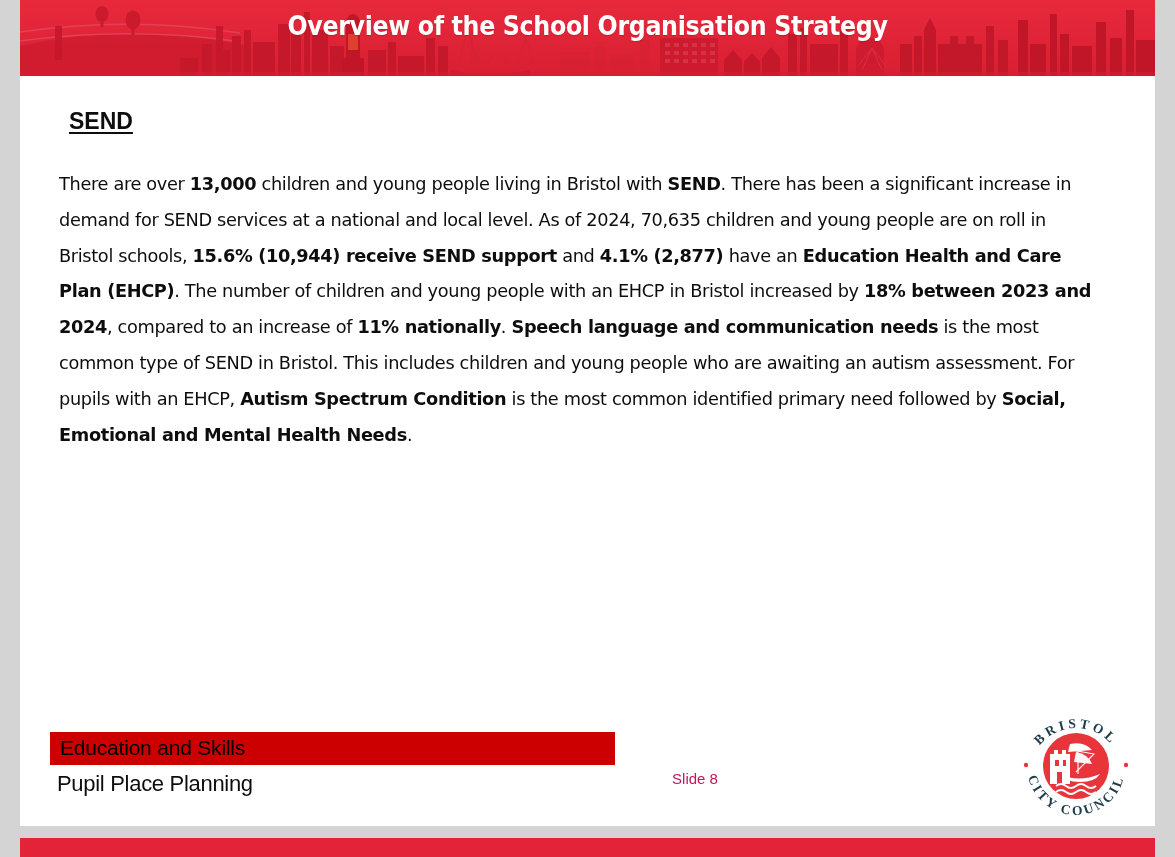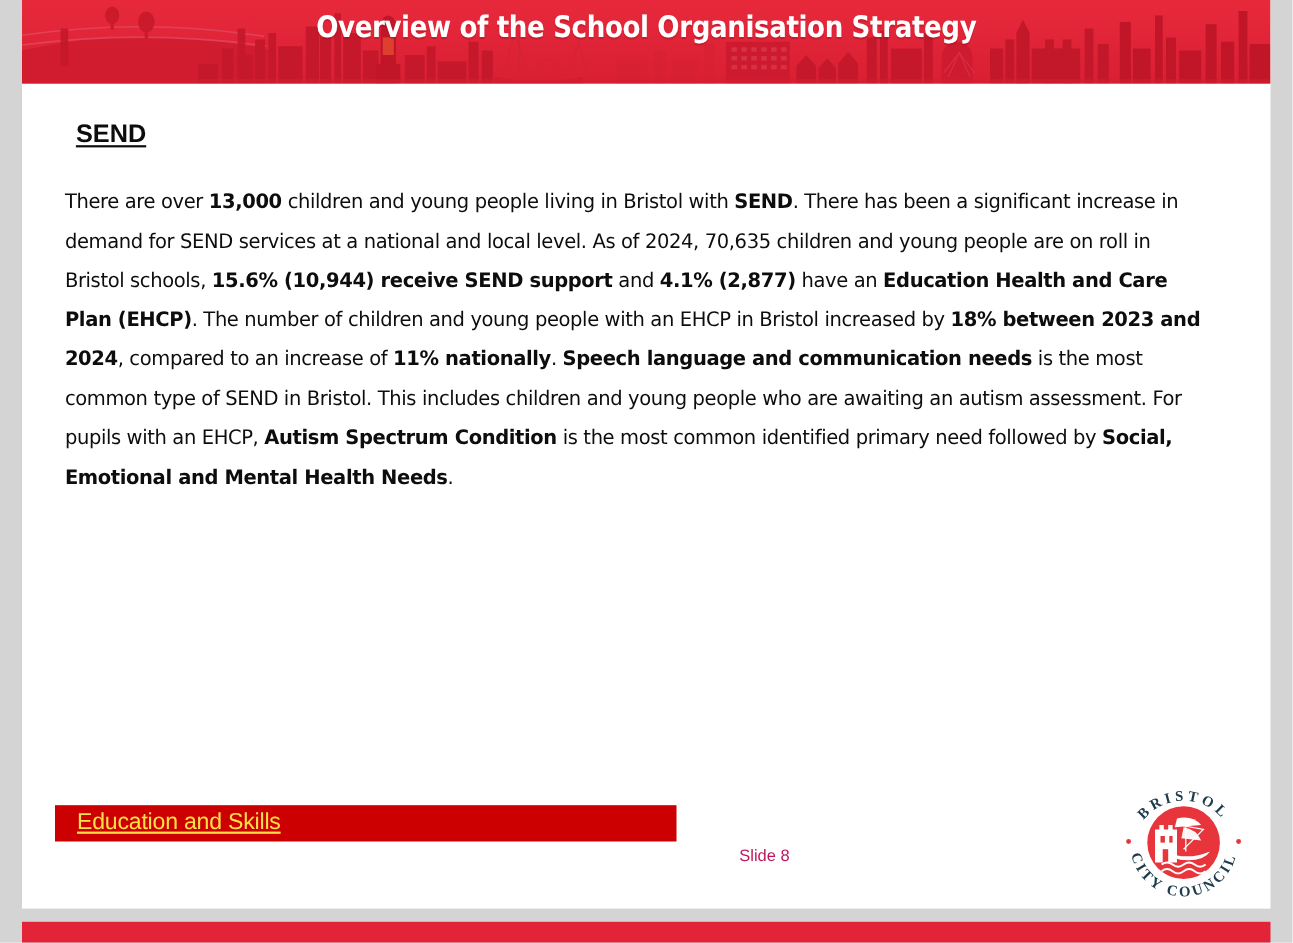--- a/index.html
+++ b/index.html
@@ -85,28 +85,27 @@
   .footer-bar {
     position: absolute;
     left: 30px;
     top: 732px;
     width: 565px;
     height: 33px;
     background: #cc0001;
   }
   .footer-bar-label {
     position: absolute;
-    left: 20px;
+    left: 10px;
     top: 3px;
-    color: #fde047;
+    color: #000000;
     font-family: "Liberation Sans", sans-serif;
     font-size: 21px;
     line-height: 26px;
     letter-spacing: -0.2px;
-    text-decoration: underline;
   }
   .footer-sub {
     position: absolute;
     left: 37px;
     top: 771px;
     color: #0d0d0d;
     font-family: "Liberation Sans", sans-serif;
     font-size: 22px;
     letter-spacing: -0.3px;
   }
@@ -293,20 +292,21 @@
     <div class="banner-title">Overview of the School Organisation Strategy</div>
   </div>
 
   <div class="section-heading">SEND</div>
 
   <div class="body-text" id="body-paragraph"><span>There are over </span><b>13,000</b><span> children and young people living in Bristol with </span><b>SEND</b><span>. There has been a significant increase in demand for SEND services at a national and local level. As of 2024, 70,635 children and young people are on roll in Bristol schools, </span><b>15.6% (10,944) receive SEND support</b><span> and </span><b>4.1% (2,877)</b><span> have an </span><b>Education Health and Care Plan (EHCP)</b><span>. The number of children and young people with an EHCP in Bristol increased by </span><b>18% between 2023 and 2024</b><span>, compared to an increase of </span><b>11% nationally</b><span>. </span><b>Speech language and communication needs</b><span> is the most common type of SEND in Bristol. This includes children and young people who are awaiting an autism assessment. For pupils with an EHCP, </span><b>Autism Spectrum Condition</b><span> is the most common identified primary need followed by </span><b>Social, Emotional and Mental Health Needs</b><span>.</span></div>
 
   <div class="footer-bar">
     <div class="footer-bar-label">Education and Skills</div>
   </div>
+  <div class="footer-sub">Pupil Place Planning</div>
   <div class="slide-number">Slide 8</div>
 
   <div class="logo">
     <svg viewBox="0 0 132 112" width="132" height="112">
       <defs>
         <path id="arcTop" d="M 20,66 A 46,46 0 0 1 112,66"></path>
         <path id="arcBot" d="M 17,58 A 49,49 0 0 0 115,58"></path>
       </defs>
 
       <circle cx="66" cy="58" r="33" fill="#e8353c"></circle>

